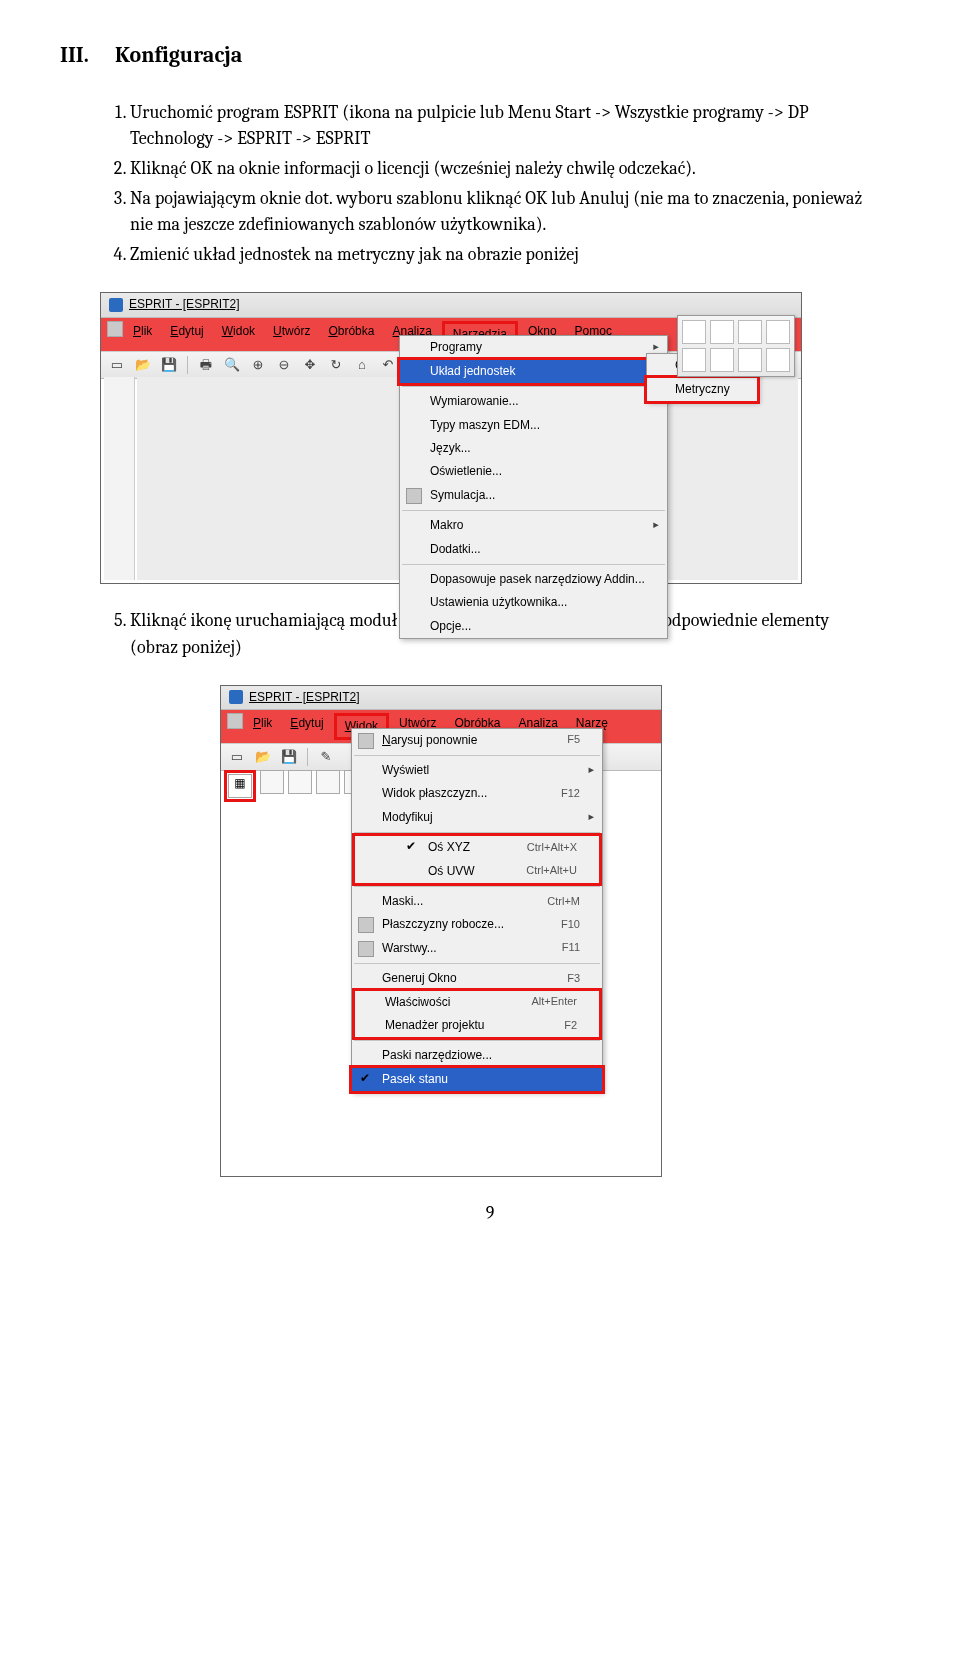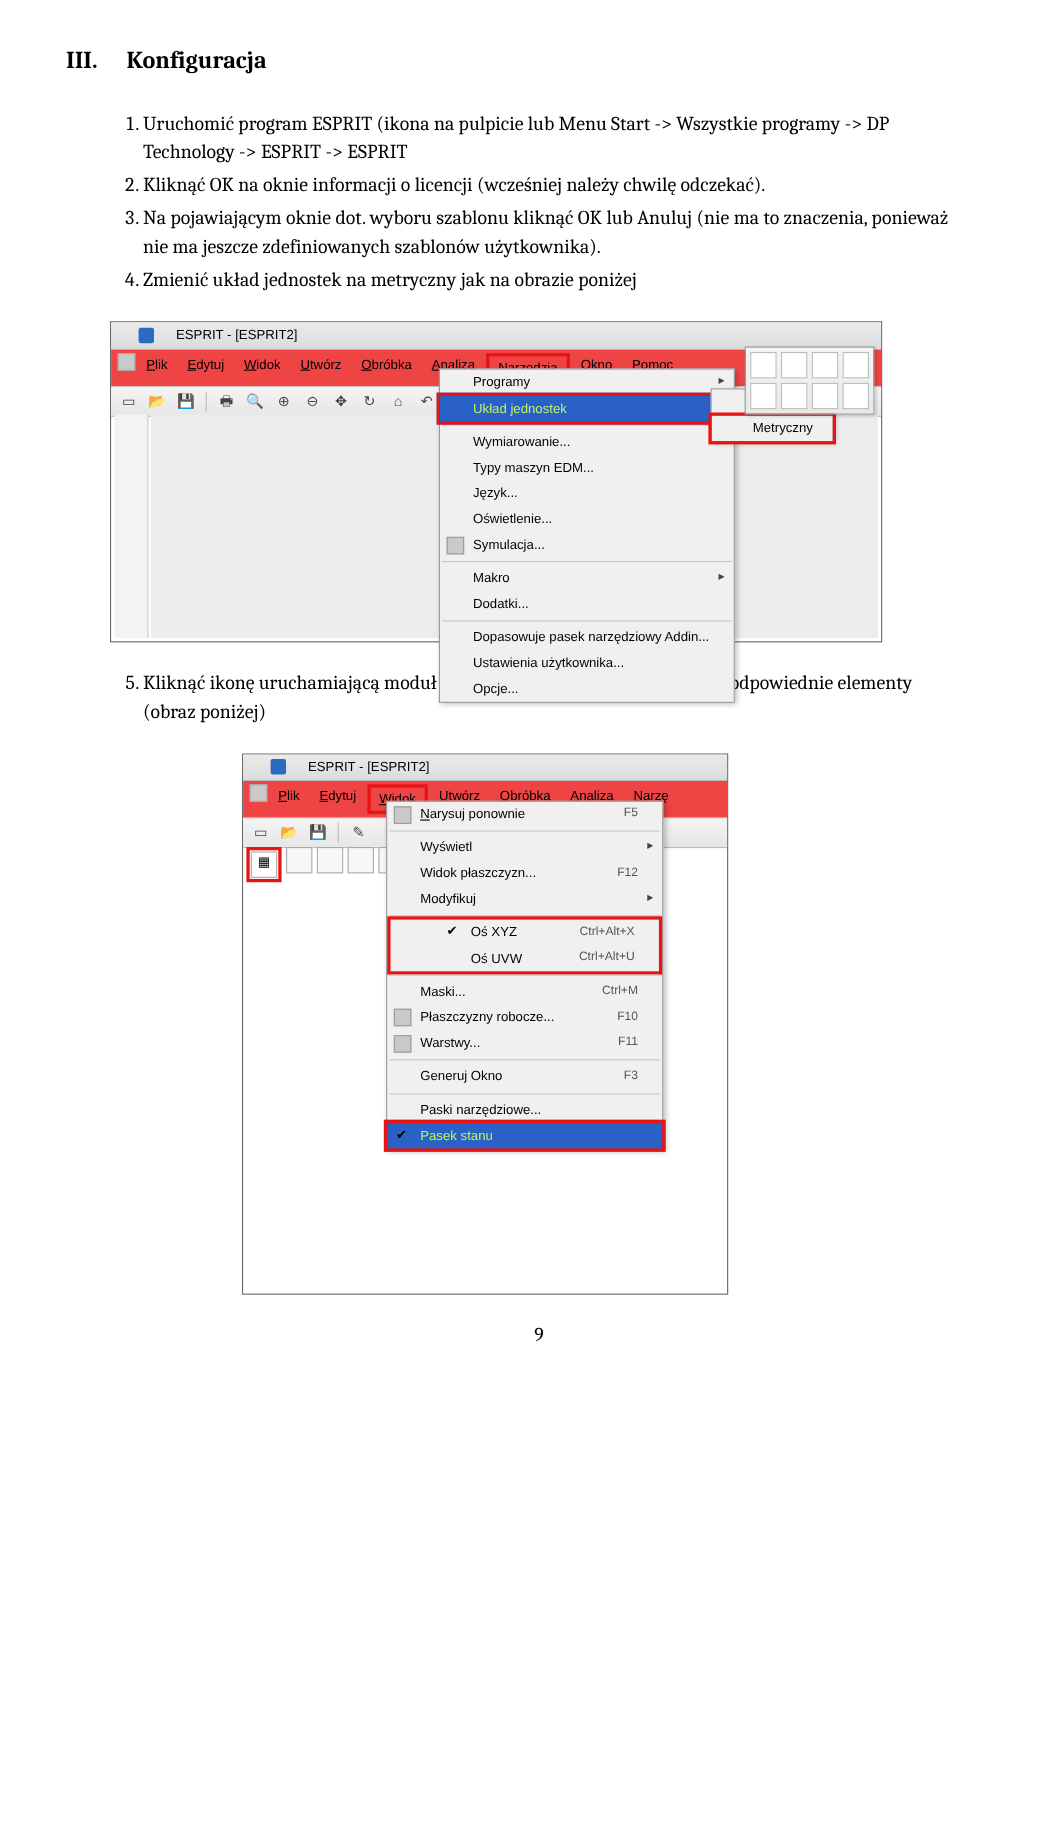--- a/index.html
+++ b/index.html
@@ -30,23 +30,23 @@
     font-family: "Segoe UI", Tahoma, Arial, sans-serif;
     font-size: 12px;
     color: #000;
     margin: 14px 0 24px 0;
   }
   
   .shot1 { width: 700px; height: 290px; }
   .titlebar {
     background: linear-gradient(#eaeaea, #dcdcdc);
     border-bottom: 1px solid #bbb;
-    padding: 3px 25px;
+    padding: 3px 8px;
     font-size: 12px;
-    display: flex; align-items: center; gap: 20px;
+    display: flex; align-items: center; gap: 6px; text-decoration: underline;
   }
   .titlebar .logo { width: 14px; height: 14px; background: #2b6bbf; border-radius: 2px; }
   .menubar {
     background: #ef4444;
     border-bottom: 1px solid #ccc;
     padding: 3px 6px;
     display: flex; gap: 2px;
     font-size: 12px;
   }
   .menubar span { padding: 2px 8px; }
@@ -90,31 +90,31 @@
     content: "✔";
     position: absolute; left: 8px; top: 2px;
     font-size: 12px; color: #000; background: none; border: none; width: auto; height: auto;
   }
   .dropmenu .mi.arrow::after {
     content: "▸";
     position: absolute; right: 8px; top: 3px; font-size: 11px; color: #444;
   }
   .dropmenu .mi.hl {
     background: #2a61c6;
-    color: #bef264;
+    color: #ffffff;
   }
   .dropmenu hr { border: none; border-top: 1px solid #c5c5c5; margin: 3px 2px; }
   .submenu {
     position: absolute;
     background: #f0f0f0;
     border: 1px solid #999;
     box-shadow: 2px 2px 5px rgba(0,0,0,.25);
     min-width: 110px;
   }
-  .submenu .mi { padding: 3px 18px 3px 28px; position: relative; text-align: right; }
+  .submenu .mi { padding: 3px 18px 3px 28px; position: relative; }
   .floattool {
     position: absolute;
     background: linear-gradient(#f5f5f5,#e8e8e8);
     border: 1px solid #999;
     box-shadow: 1px 1px 3px rgba(0,0,0,.2);
     font-size: 9px;
     padding: 2px;
   }
   .floattool .row { display: flex; gap: 4px; padding: 2px; }
   .ftb { width: 22px; height:22px; border: 1px solid #bbb; background: #fff; }
@@ -317,20 +317,30 @@
     </div>
     <div class="mi with-icon">
       <span>Warstwy...</span>
       <span class="shortcut">F11</span>
     </div>
     <hr>
     <div class="mi">
       <span>Generuj Okno</span>
       <span class="shortcut">F3</span>
     </div>
+    <div class="bigred" style="margin:-3px 0;">
+      <div class="mi">
+        <span>Właściwości</span>
+        <span class="shortcut">Alt+Enter</span>
+      </div>
+      <div class="mi">
+        <span>Menadżer projektu</span>
+        <span class="shortcut">F2</span>
+      </div>
+    </div>
     <hr>
     <div class="mi">
         <span>Paski narzędziowe...</span>
       </div>
     <div class="mi hl check bigred" style="margin:-3px;align-items:center;">
         <span>Pasek stanu</span>
       </div>
   </div>
 </div>
 

